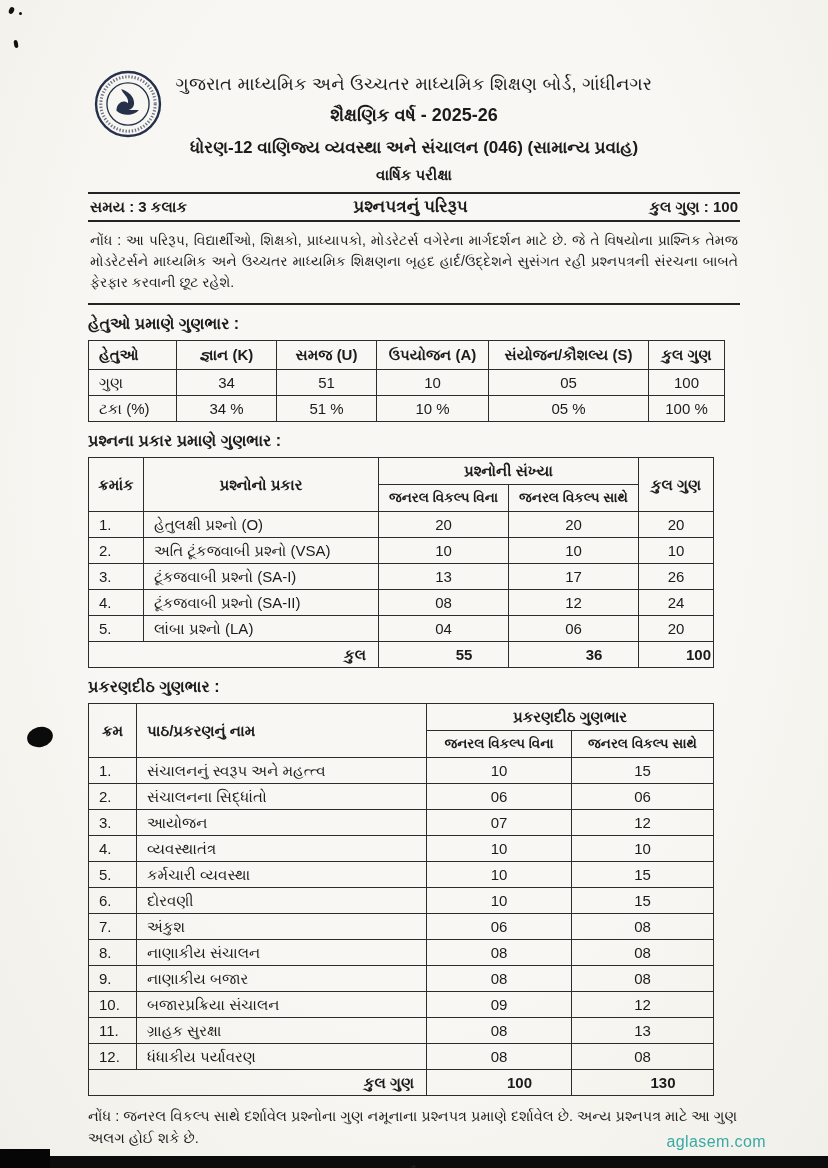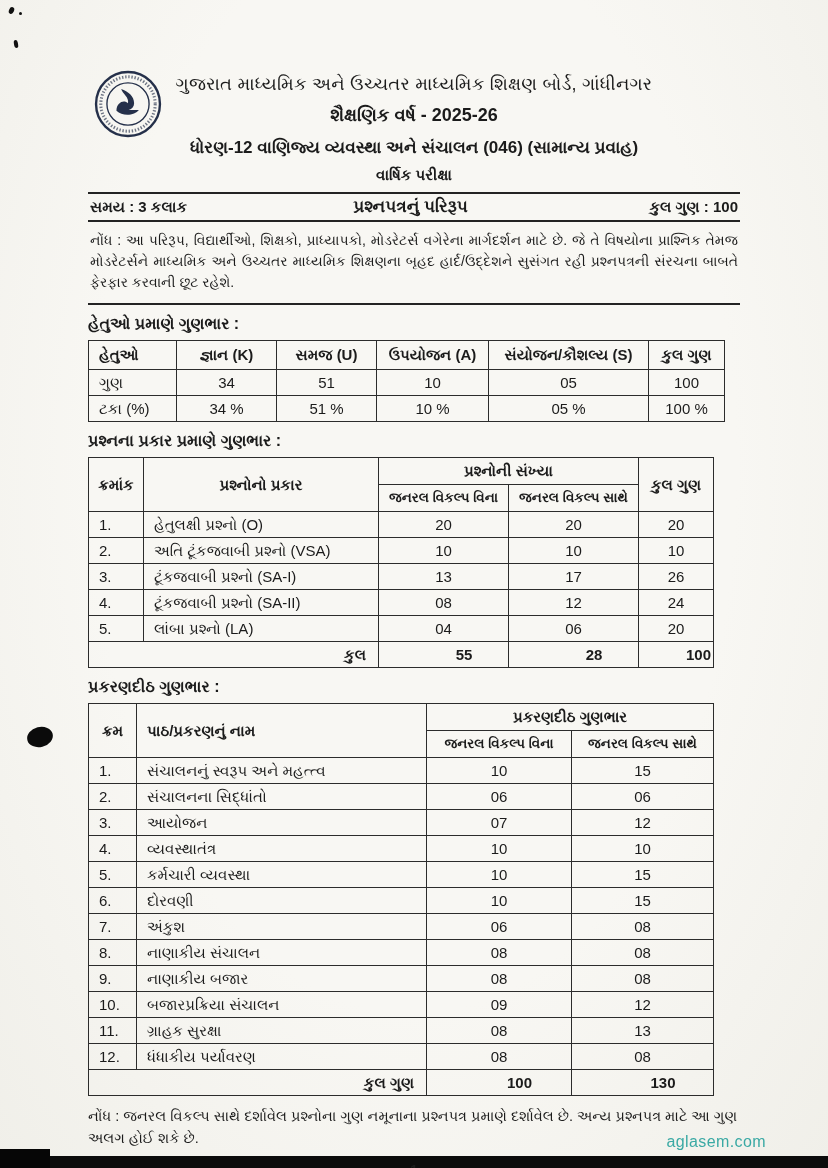--- a/index.html
+++ b/index.html
@@ -201,21 +201,21 @@
       <tr>
         <td class="left">5.</td>
         <td class="left">લાંબા પ્રશ્નો (LA)</td>
         <td>04</td>
         <td>06</td>
         <td>20</td>
       </tr>
       <tr>
         <td colspan="2" class="total-label">કુલ</td>
         <td class="bold">55</td>
-        <td class="bold">28</td>
+        <td class="bold">36</td>
         <td class="bold">100</td>
       </tr>
     </tbody>
       </table>
 
     <div class="sec-title">પ્રકરણદીઠ ગુણભાર :</div>
     <table class="tbl-ch">
       <colgroup>
         <col style="width:48px">
           <col style="width:290px">

